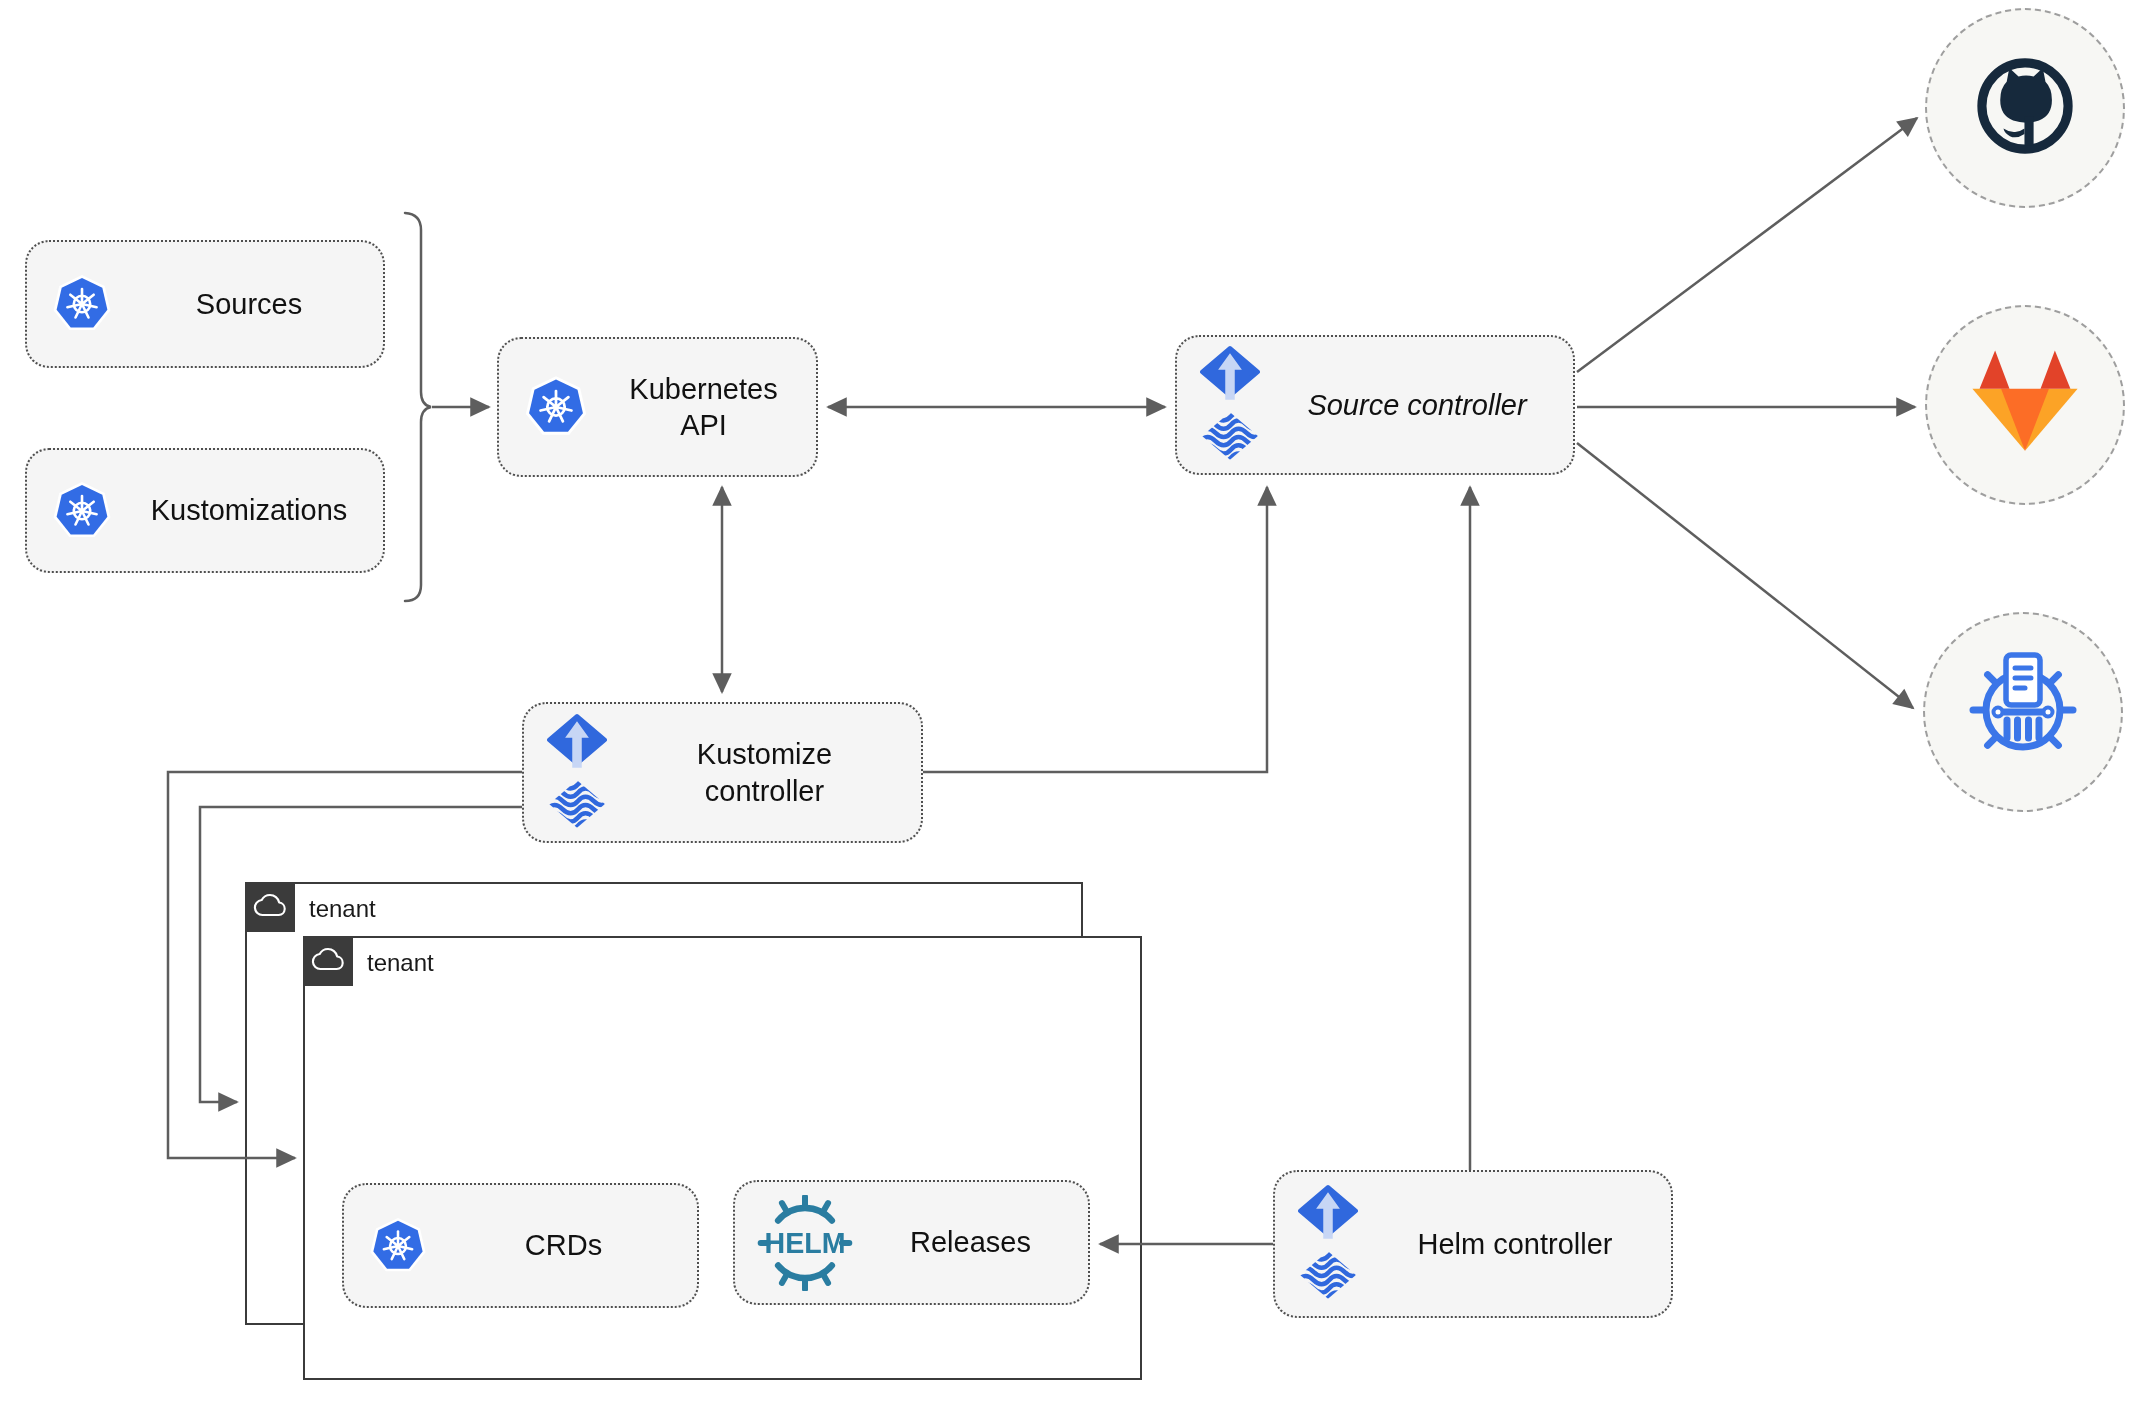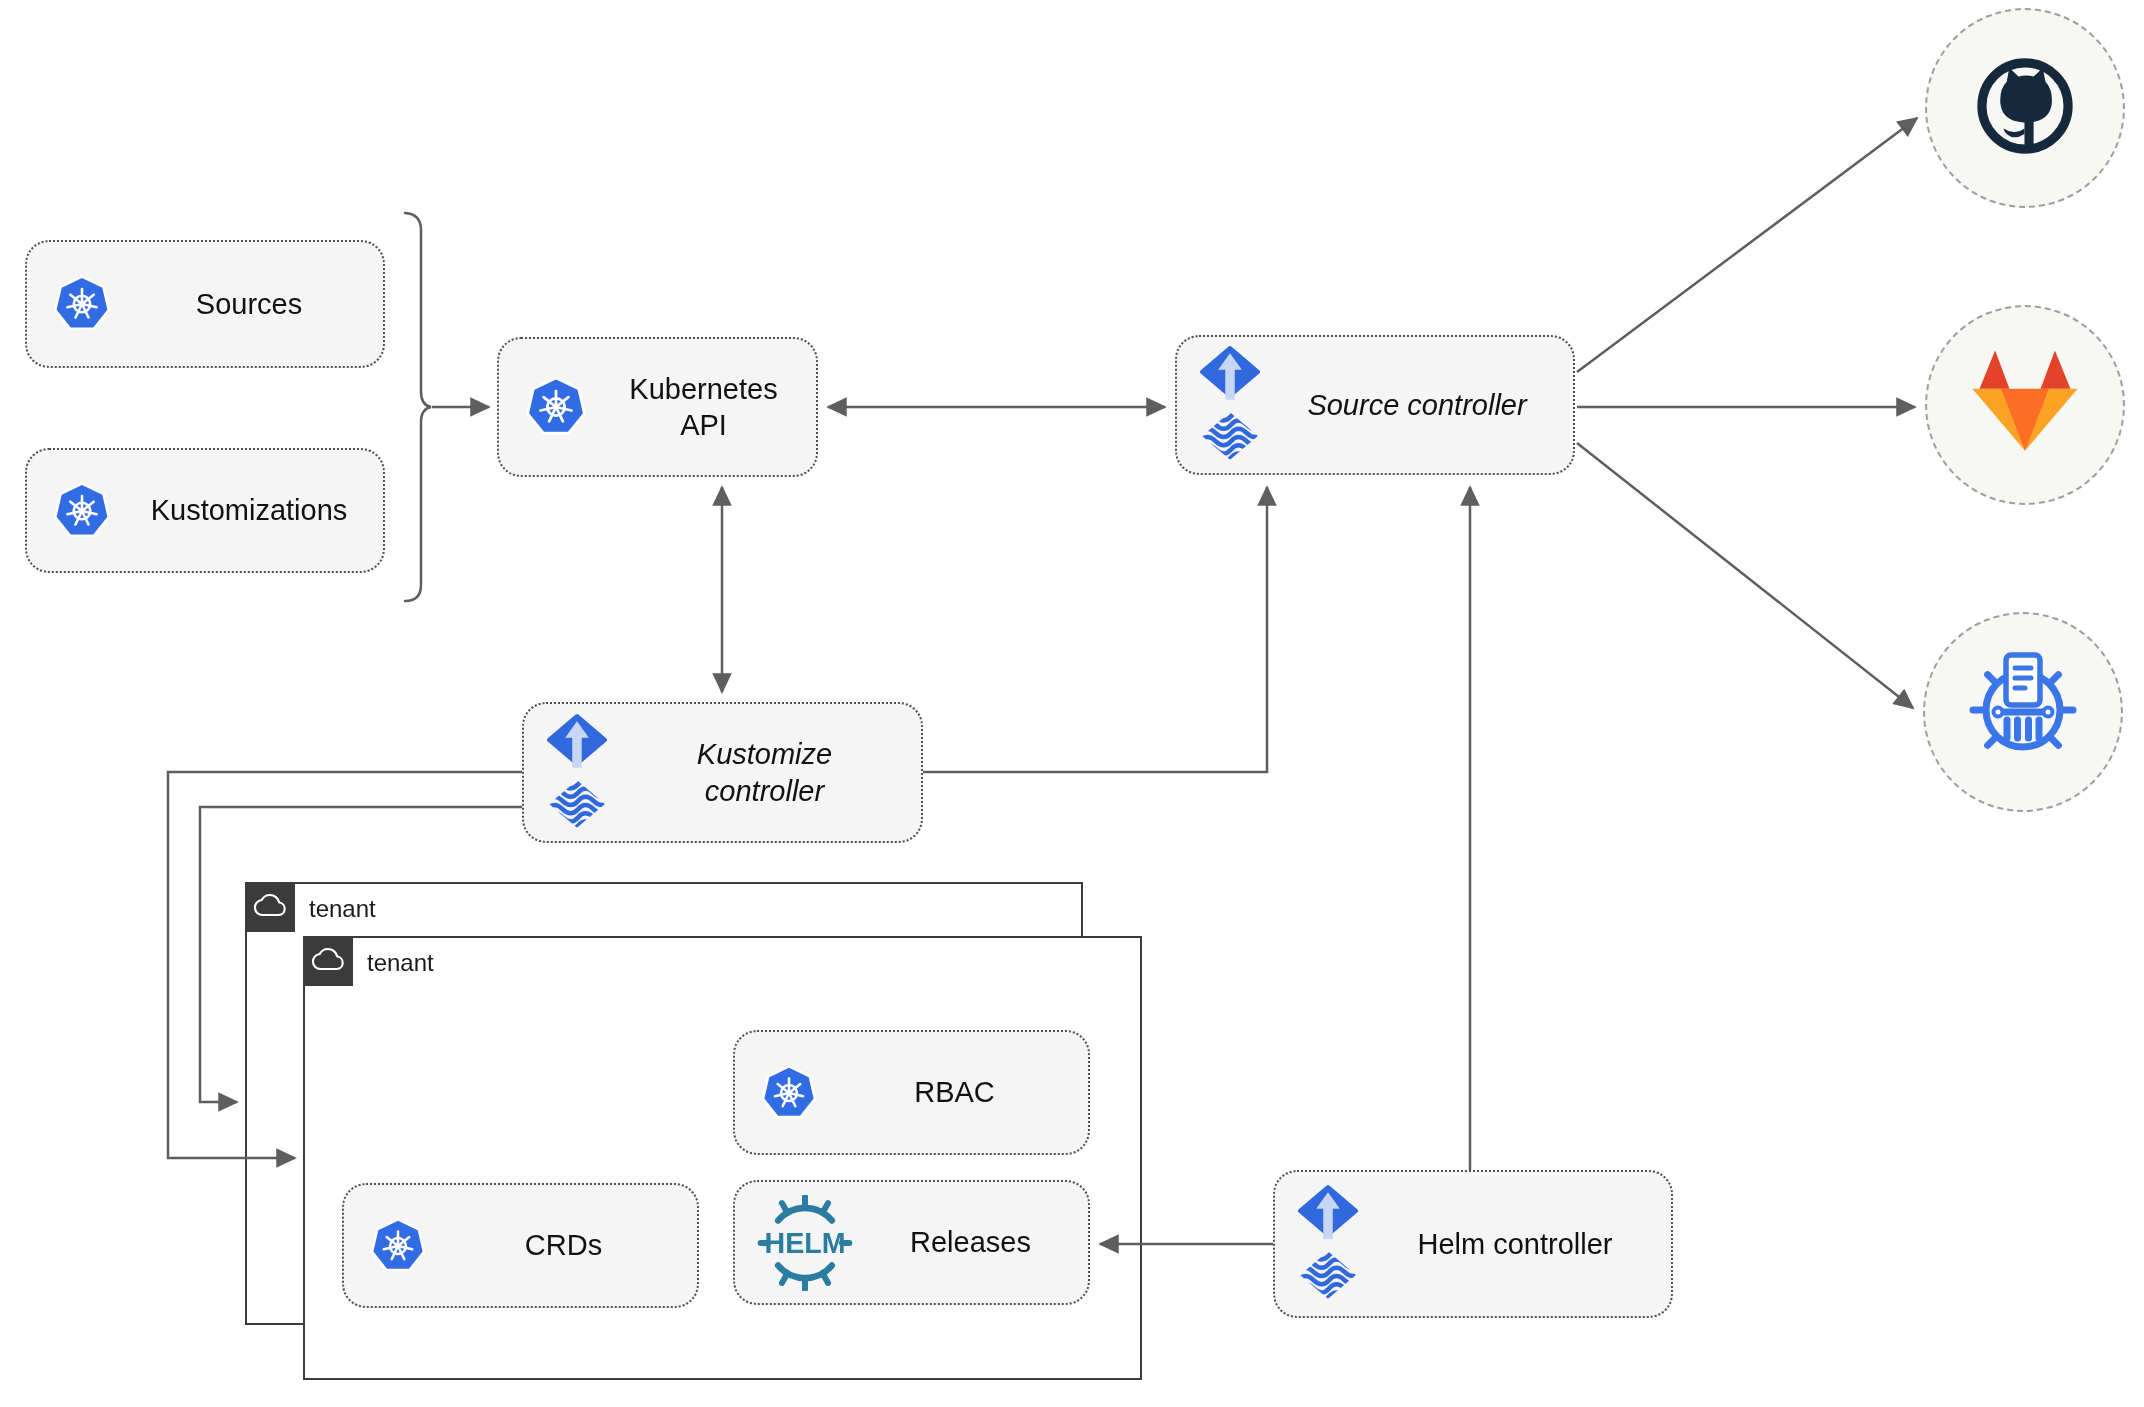--- a/index.html
+++ b/index.html
@@ -166,47 +166,39 @@
 
   <div class="node" style="left:1175px;top:335px;width:400px;height:140px;font-style:italic;">
     <span class="ico">
       <svg width="62" height="118" viewBox="0 0 60 110" style="height:118px;">
           <use href="#ico-flux"></use>
         </svg>
     </span>
     <span class="lbl" style="max-width:220px;margin:0 auto;">Source controller</span>
   </div>
 
-  <div class="node" style="left:522px;top:702px;width:401px;height:141px;font-style:italic;">
+  <div class="node" style="left:522px;top:702px;width:401px;height:141px;">
     <span class="ico">
       <svg width="62" height="118" viewBox="0 0 60 110" style="height:118px;">
           <use href="#ico-flux"></use>
         </svg>
     </span>
     <span class="lbl" style="max-width:230px;margin:0 auto;">Kustomize controller</span>
   </div>
 
   <div class="node" style="left:1273px;top:1170px;width:400px;height:148px;">
     <span class="ico">
       <svg width="62" height="118" viewBox="0 0 60 110" style="height:118px;">
           <use href="#ico-flux"></use>
         </svg>
     </span>
     <span class="lbl" style="max-width:220px;margin:4px auto;">Helm controller</span>
   </div>
 
 
-  <div class="node" style="left:733px;top:1030px;width:357px;height:125px;">
-    <span class="ico">
-      <svg width="64" height="64" viewBox="-33 -33 66 66">
-          <use href="#ico-k8s"></use>
-        </svg>
-    </span>
-    <span class="lbl">RBAC</span>
-  </div>
 
   <div class="node" style="left:342px;top:1183px;width:357px;height:125px;">
     <span class="ico">
       <svg width="64" height="64" viewBox="-33 -33 66 66">
           <use href="#ico-k8s"></use>
         </svg>
     </span>
     <span class="lbl">CRDs</span>
   </div>
 

